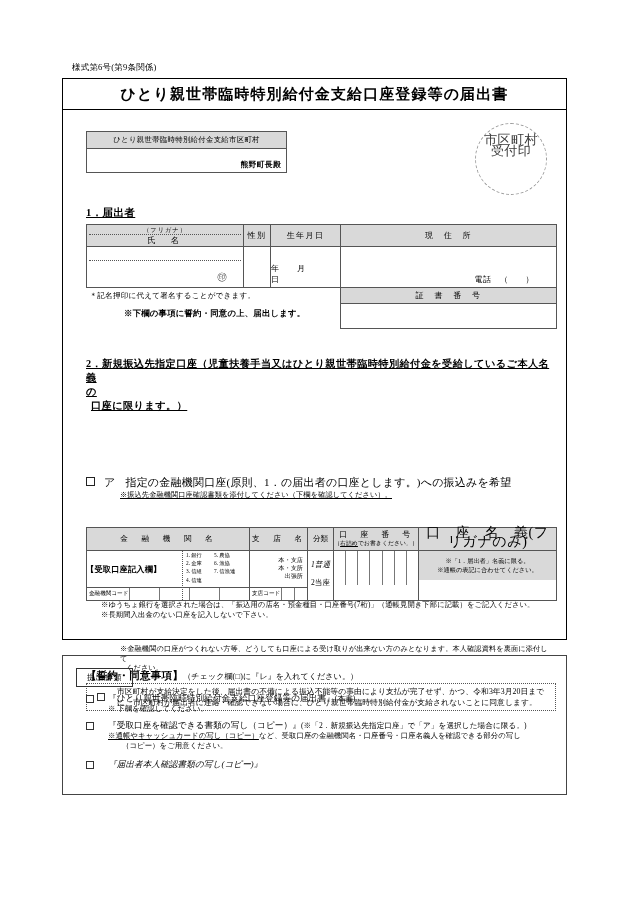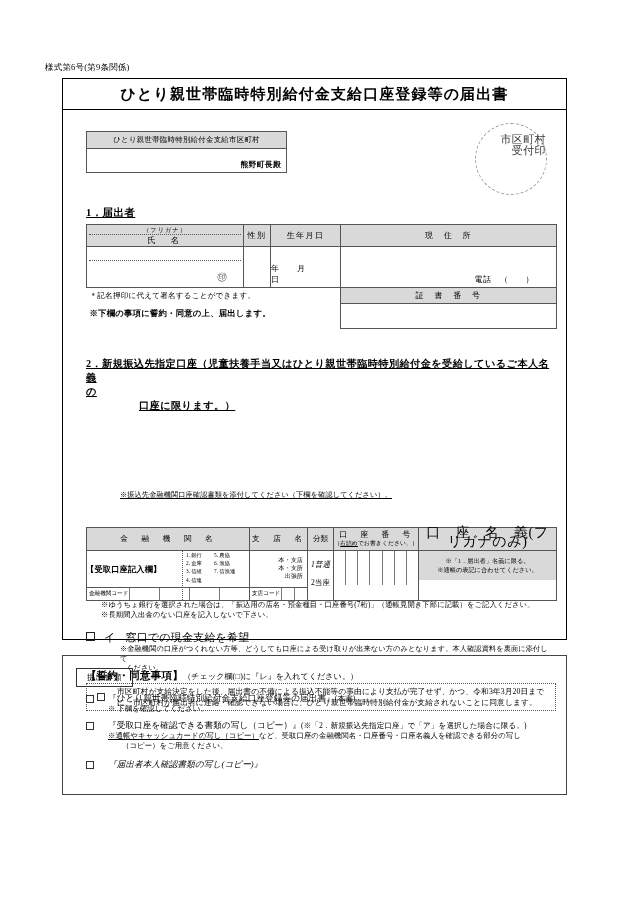--- a/index.html
+++ b/index.html
@@ -18,21 +18,21 @@
   }
   .page {
     position: absolute;
     left: 0; top: 0;
     width: 630px; height: 902px;
   }
 
   
   .form-no {
     position: absolute;
-    left: 45px;
+    left: 72px;
     top: 62px;
     font-size: 8.5px;
     letter-spacing: 0.2px;
     white-space: nowrap;
   }
 
   
   .main-frame {
     position: absolute;
     left: 62px;
@@ -95,22 +95,22 @@
   
   .seal {
     position: absolute;
     left: 412px;
     top: 44px;
     width: 72px;
     height: 72px;
     border: 1px dashed #9a9a9a;
     border-radius: 50%;
     box-sizing: border-box;
-    text-align: right;
-    font-size: 11px;
+    text-align: center;
+    font-size: 13px;
     line-height: 11px;
     padding-top: 10px;
     color: #3a3a3a;
   }
   .seal span { display: block; letter-spacing: 0.4px; }
 
   
   .sec-head {
     position: absolute;
     font-size: 10.5px;
@@ -122,21 +122,21 @@
   #sec1-head { left: 23px; top: 127px; }
 
   #sec2-head {
     left: 23px; top: 278px;
     width: 470px;
     white-space: normal;
     line-height: 14px;
     font-size: 10.2px;
   }
   #sec2-head .l2 { display:block; }
-  #sec2-head .l3 { display:block; padding-left: 5px; margin-left: 48px; }
+  #sec2-head .l3 { display:block; padding-left: 5px; }
 
   
   .tbl1 {
     position: absolute;
     left: 23px;
     top: 145px;
     width: 470px;
     border-collapse: collapse;
     table-layout: fixed;
   }
@@ -203,20 +203,21 @@
     padding: 3px 0 2px 3px;
     letter-spacing: 0.2px;
     display:block;
   }
   .note2 {
     font-size: 8.4px;
     font-weight: bold;
     padding: 5px 0 3px 3px;
     letter-spacing: 0.2px;
     display:block;
+    text-align:center;
   }
   .blankcell { height: 24px; }
 
   
   .opt {
     position: absolute;
     left: 23px;
     font-size: 11px;
     white-space: nowrap;
     letter-spacing: 0.2px;
@@ -485,20 +486,23 @@
       </tr>
       </tbody>
     </table>
 
     <div class="sec-head" id="sec2-head">
       <span>2．新規振込先指定口座（児童扶養手当又はひとり親世帯臨時特別給付金を受給しているご本人名義</span>
       <span class="l2">の</span>
       <span class="l3">口座に限ります。）</span>
     </div>
 
+    <div class="opt" id="opt-a">
+      <span class="box"></span><span class="kana">ア</span><span>指定の金融機関口座(原則、1．の届出者の口座とします。)への振込みを希望</span>
+    </div>
     <div id="opt-a-note">※振込先金融機関口座確認書類を添付してください（下欄を確認してください）。</div>
 
     <div class="bank-label">【受取口座記入欄】</div>
 
     <table class="tbl2">
       <colgroup>
         <col style="width:163px">
           <col style="width:58px">
           <col style="width:26px">
           <col style="width:85px">
@@ -574,23 +578,20 @@
         </td>
       </tr>
       </tbody>
     </table>
 
     <div class="bank-notes">
       <span>※ゆうちょ銀行を選択された場合は、「振込用の店名・預金種目・口座番号(7桁)」（通帳見開き下部に記載）をご記入ください。</span>
       <span>※長期間入出金のない口座を記入しないで下さい。</span>
     </div>
 
-    <div class="opt" id="opt-i">
-      <span class="box"></span><span class="kana">イ</span><span>窓口での現金支給を希望</span>
-    </div>
     <div id="opt-i-note">
       <span>※金融機関の口座がつくれない方等、どうしても口座による受け取りが出来ない方のみとなります。本人確認資料を裏面に添付して</span>
       <span class="l2">ください。</span>
     </div>
 
     <div class="pledge-head">
       <span>【誓約・同意事項】</span><span class="small">（チェック欄(□)に『レ』を入れてください。）</span>
     </div>
     <div class="pledge-box">
       <div class="cb"></div>

